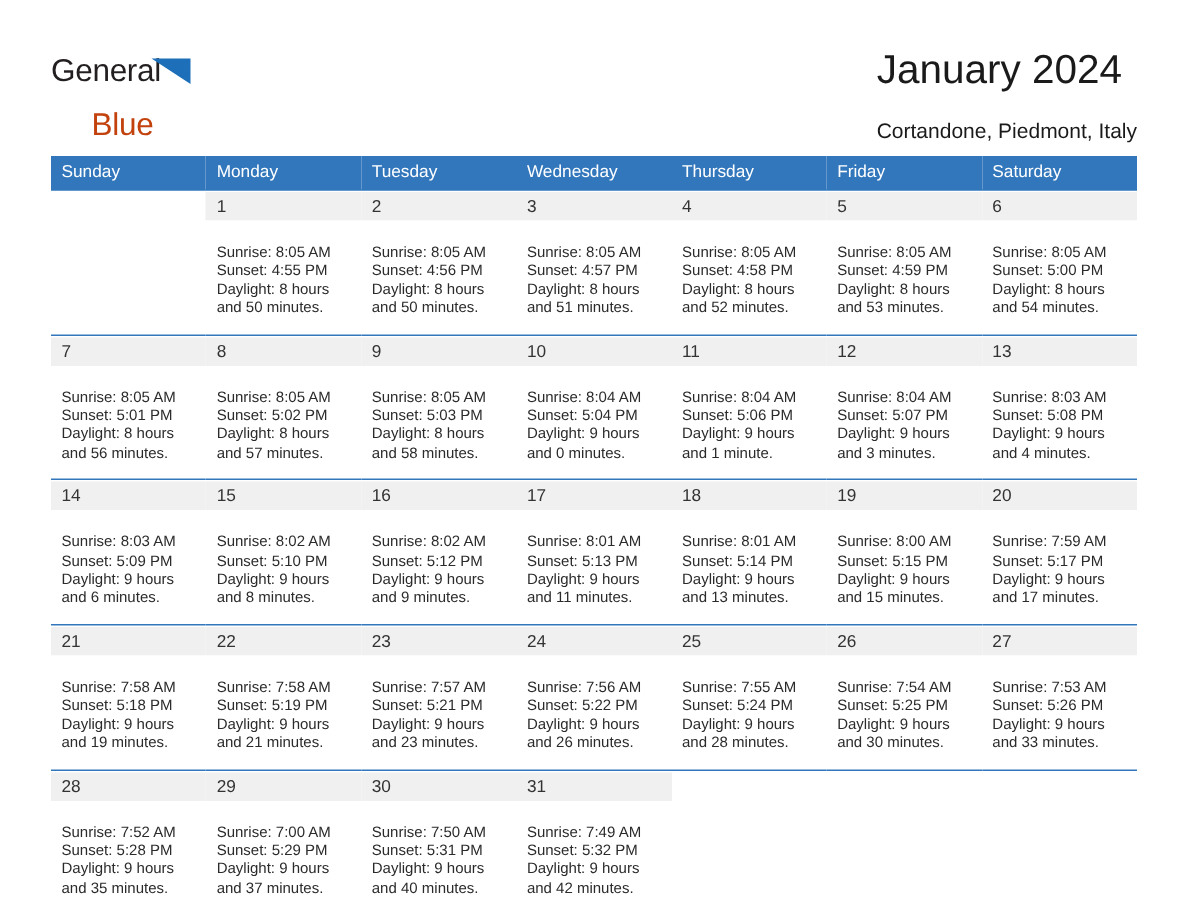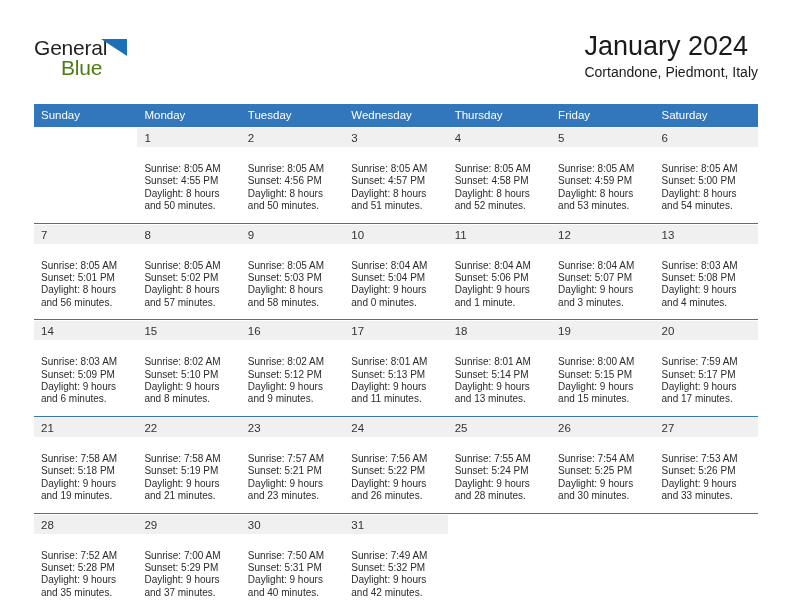--- a/index.html
+++ b/index.html
@@ -51,44 +51,44 @@
     left: 67px;
     top: 3px;
     width: 0;
     height: 0;
     border-top: 17px solid #1c6fb8;
     border-left: 26px solid transparent;
   }
   #logo-blue {
     position: absolute;
     left: 27px;
-    top: 20px;
+    top: 36px;
     font-size: 21px;
     letter-spacing: -0.2px;
-    color: #4d7c0f;
+    color: #c2410c;
     font-family: "Liberation Sans", sans-serif;
   }
 
   #title-block {
     position: absolute;
     right: 34px;
     top: 30px;
     text-align: left;
   }
   #cal-title {
     font-size: 27px;
     color: #1a1a1a;
     line-height: 32px;
     white-space: nowrap;
   }
   #cal-subtitle {
     font-size: 14px;
     color: #1a1a1a;
     line-height: 20px;
-    margin-top: 0;
+    margin-top: 15px;
     white-space: nowrap;
   }
 
   
   #calendar {
     position: absolute;
     left: 34px;
     top: 104px;
     width: 724px;
     border-collapse: collapse;

